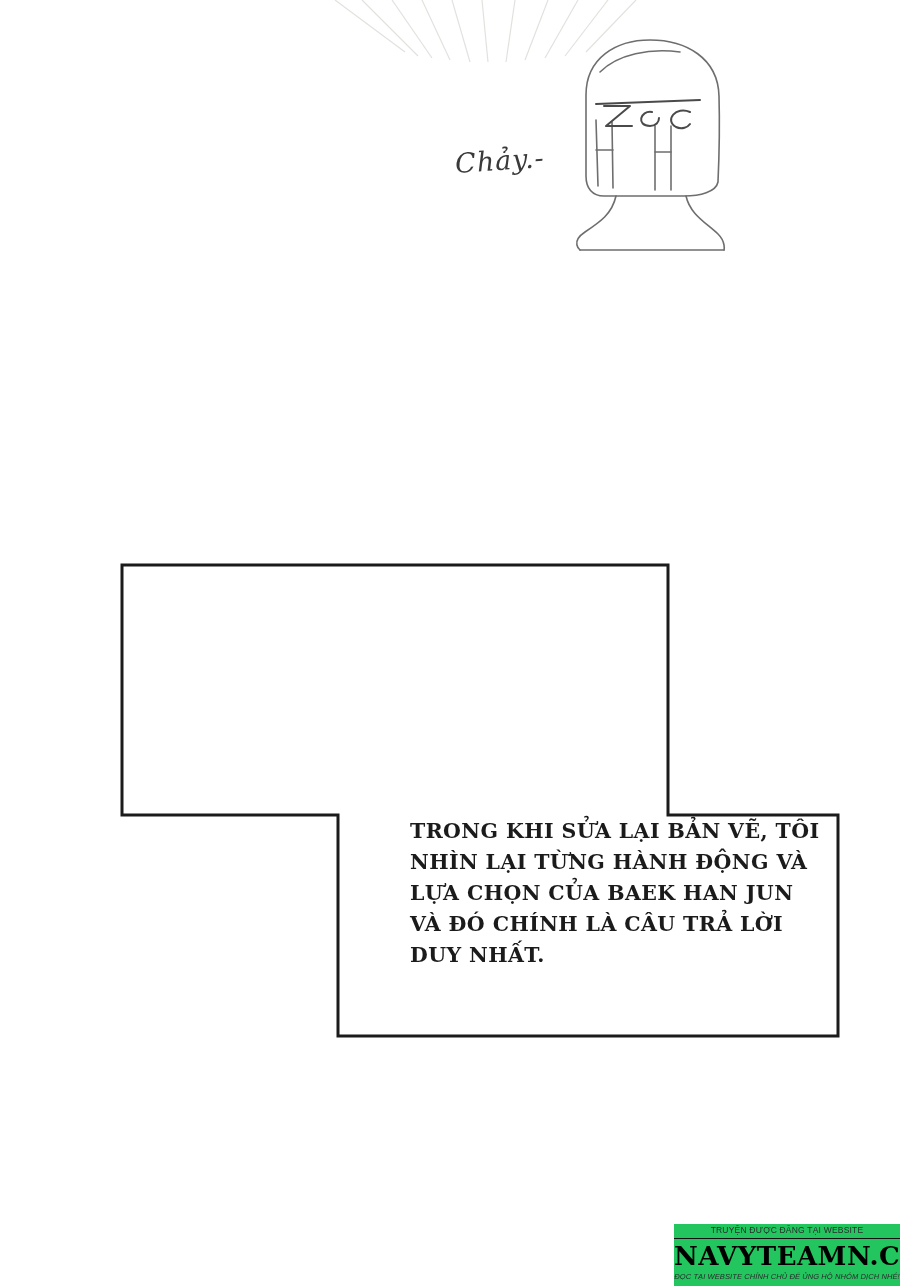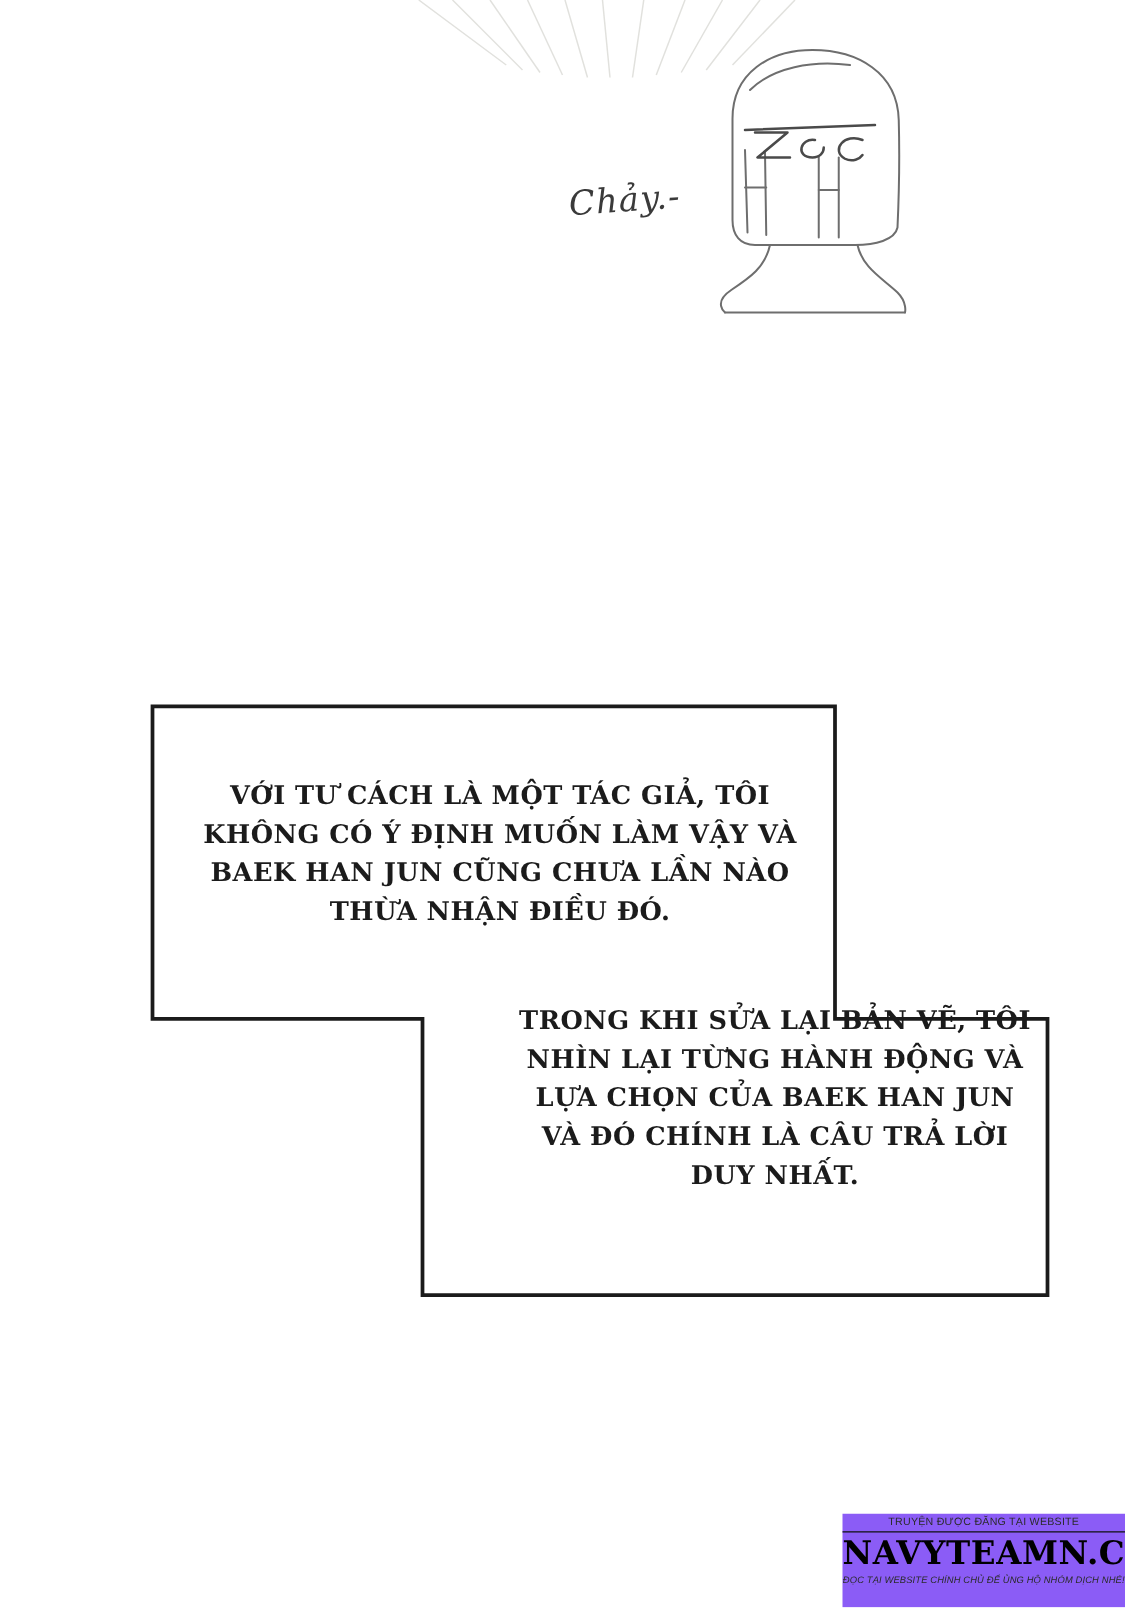--- a/index.html
+++ b/index.html
@@ -66,41 +66,40 @@
     font-weight: bold;
     font-size: 20.5px;
     line-height: 31px;
     letter-spacing: 0.4px;
     color: #1b1b1b;
     text-transform: uppercase;
   }
   .narration-text-bottom {
     position: absolute;
     left: 290px;
-    top: 238px;
+    top: 253px;
     width: 420px;
-    text-align: center;
     font-family: "DejaVu Serif", serif;
     font-weight: bold;
     font-size: 20.5px;
     line-height: 31px;
     letter-spacing: 0.4px;
     color: #1b1b1b;
     text-transform: uppercase;
   }
 
   
   .watermark {
     position: absolute;
     right: 0;
     bottom: 0;
     width: 226px;
-    background: #8b5cf6;
+    background: #22c55e;
     text-align: center;
-    padding-bottom: 16px;
+    padding-bottom: 3px;
   }
   .wm-top {
     font-family: "Liberation Sans", sans-serif;
     font-size: 8.5px;
     color: #2b2b2b;
     letter-spacing: 0.2px;
     line-height: 13px;
     white-space: nowrap;
   }
   .wm-rule {
@@ -174,21 +173,20 @@
         <path d="M596 104 L700 100"></path>
       </g>
     </svg>
     <div class="handwriting">Chảy.-</div>
   </div>
 
   <div class="narration-wrap">
     <svg class="narration-outline" width="720" height="475" viewBox="0 0 720 475">
       <path d="M2 2 L548 2 L548 252 L718 252 L718 473 L218 473 L218 252 L2 252 Z" fill="#ffffff" stroke="#1b1b1b" stroke-width="3" stroke-linejoin="miter"></path>
     </svg>
-    <div class="narration-text-top">Với tư cách là một tác giả, tôi không có ý định muốn làm vậy và Baek Han Jun cũng chưa lần nào thừa nhận điều đó.</div>
     <div class="narration-text-bottom">Trong khi sửa lại bản vẽ, tôi nhìn lại từng hành động và lựa chọn của Baek Han Jun và đó chính là câu trả lời duy nhất.</div>
   </div>
 
   <div class="watermark">
     <div class="wm-top">TRUYỆN ĐƯỢC ĐĂNG TẠI WEBSITE</div>
     <div class="wm-rule"></div>
     <div class="wm-main">NAVYTEAMN.COM</div>
     <div class="wm-bottom">ĐỌC TẠI WEBSITE CHÍNH CHỦ ĐỂ ỦNG HỘ NHÓM DỊCH NHÉ!</div>
   </div>
 

